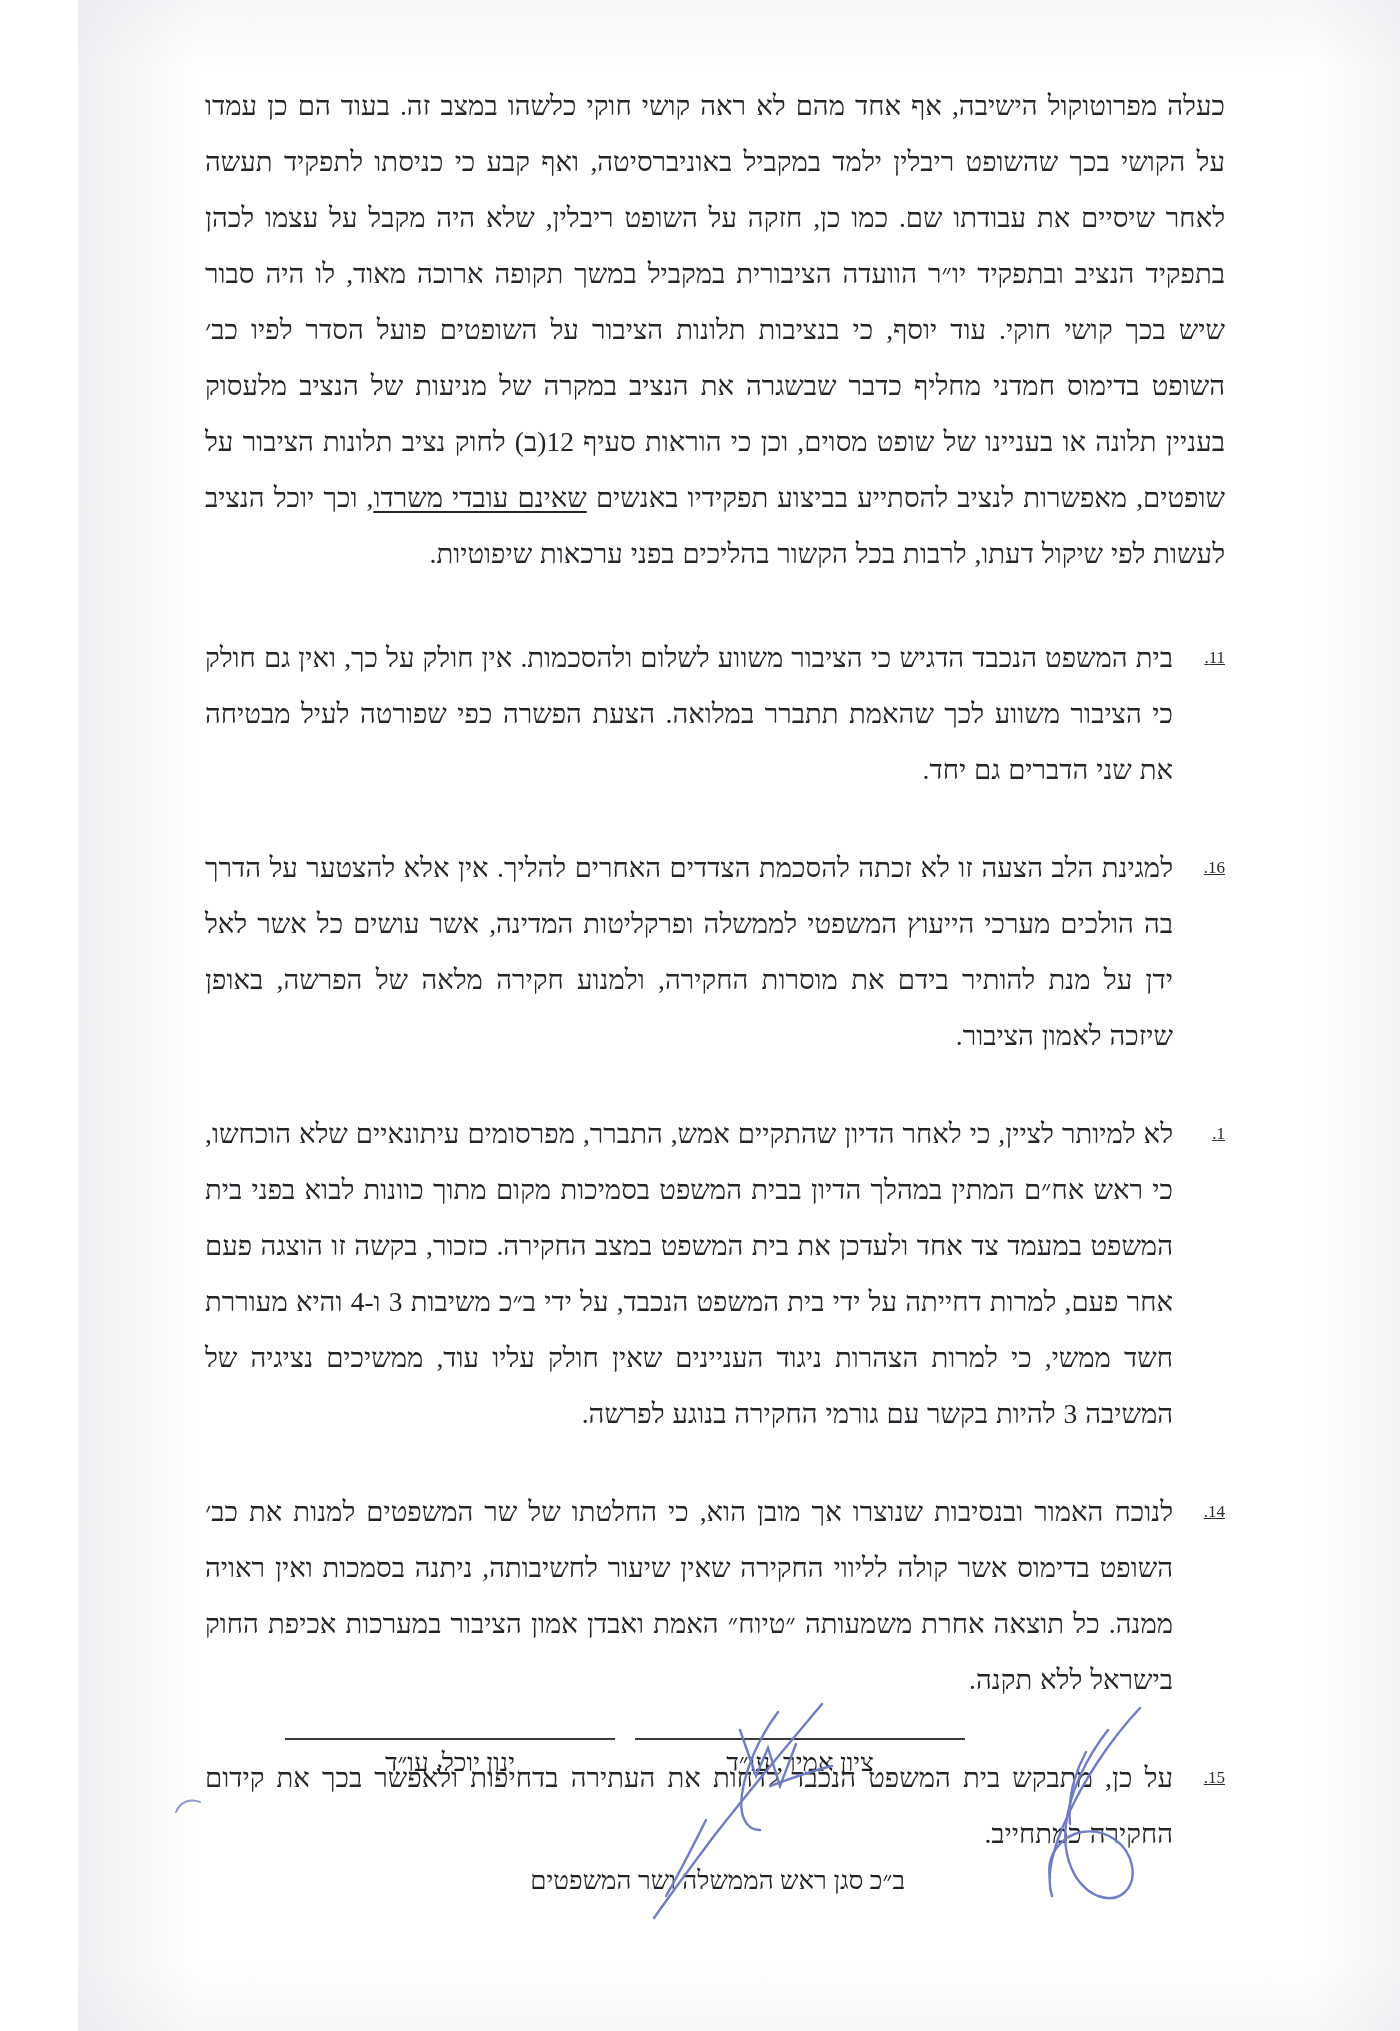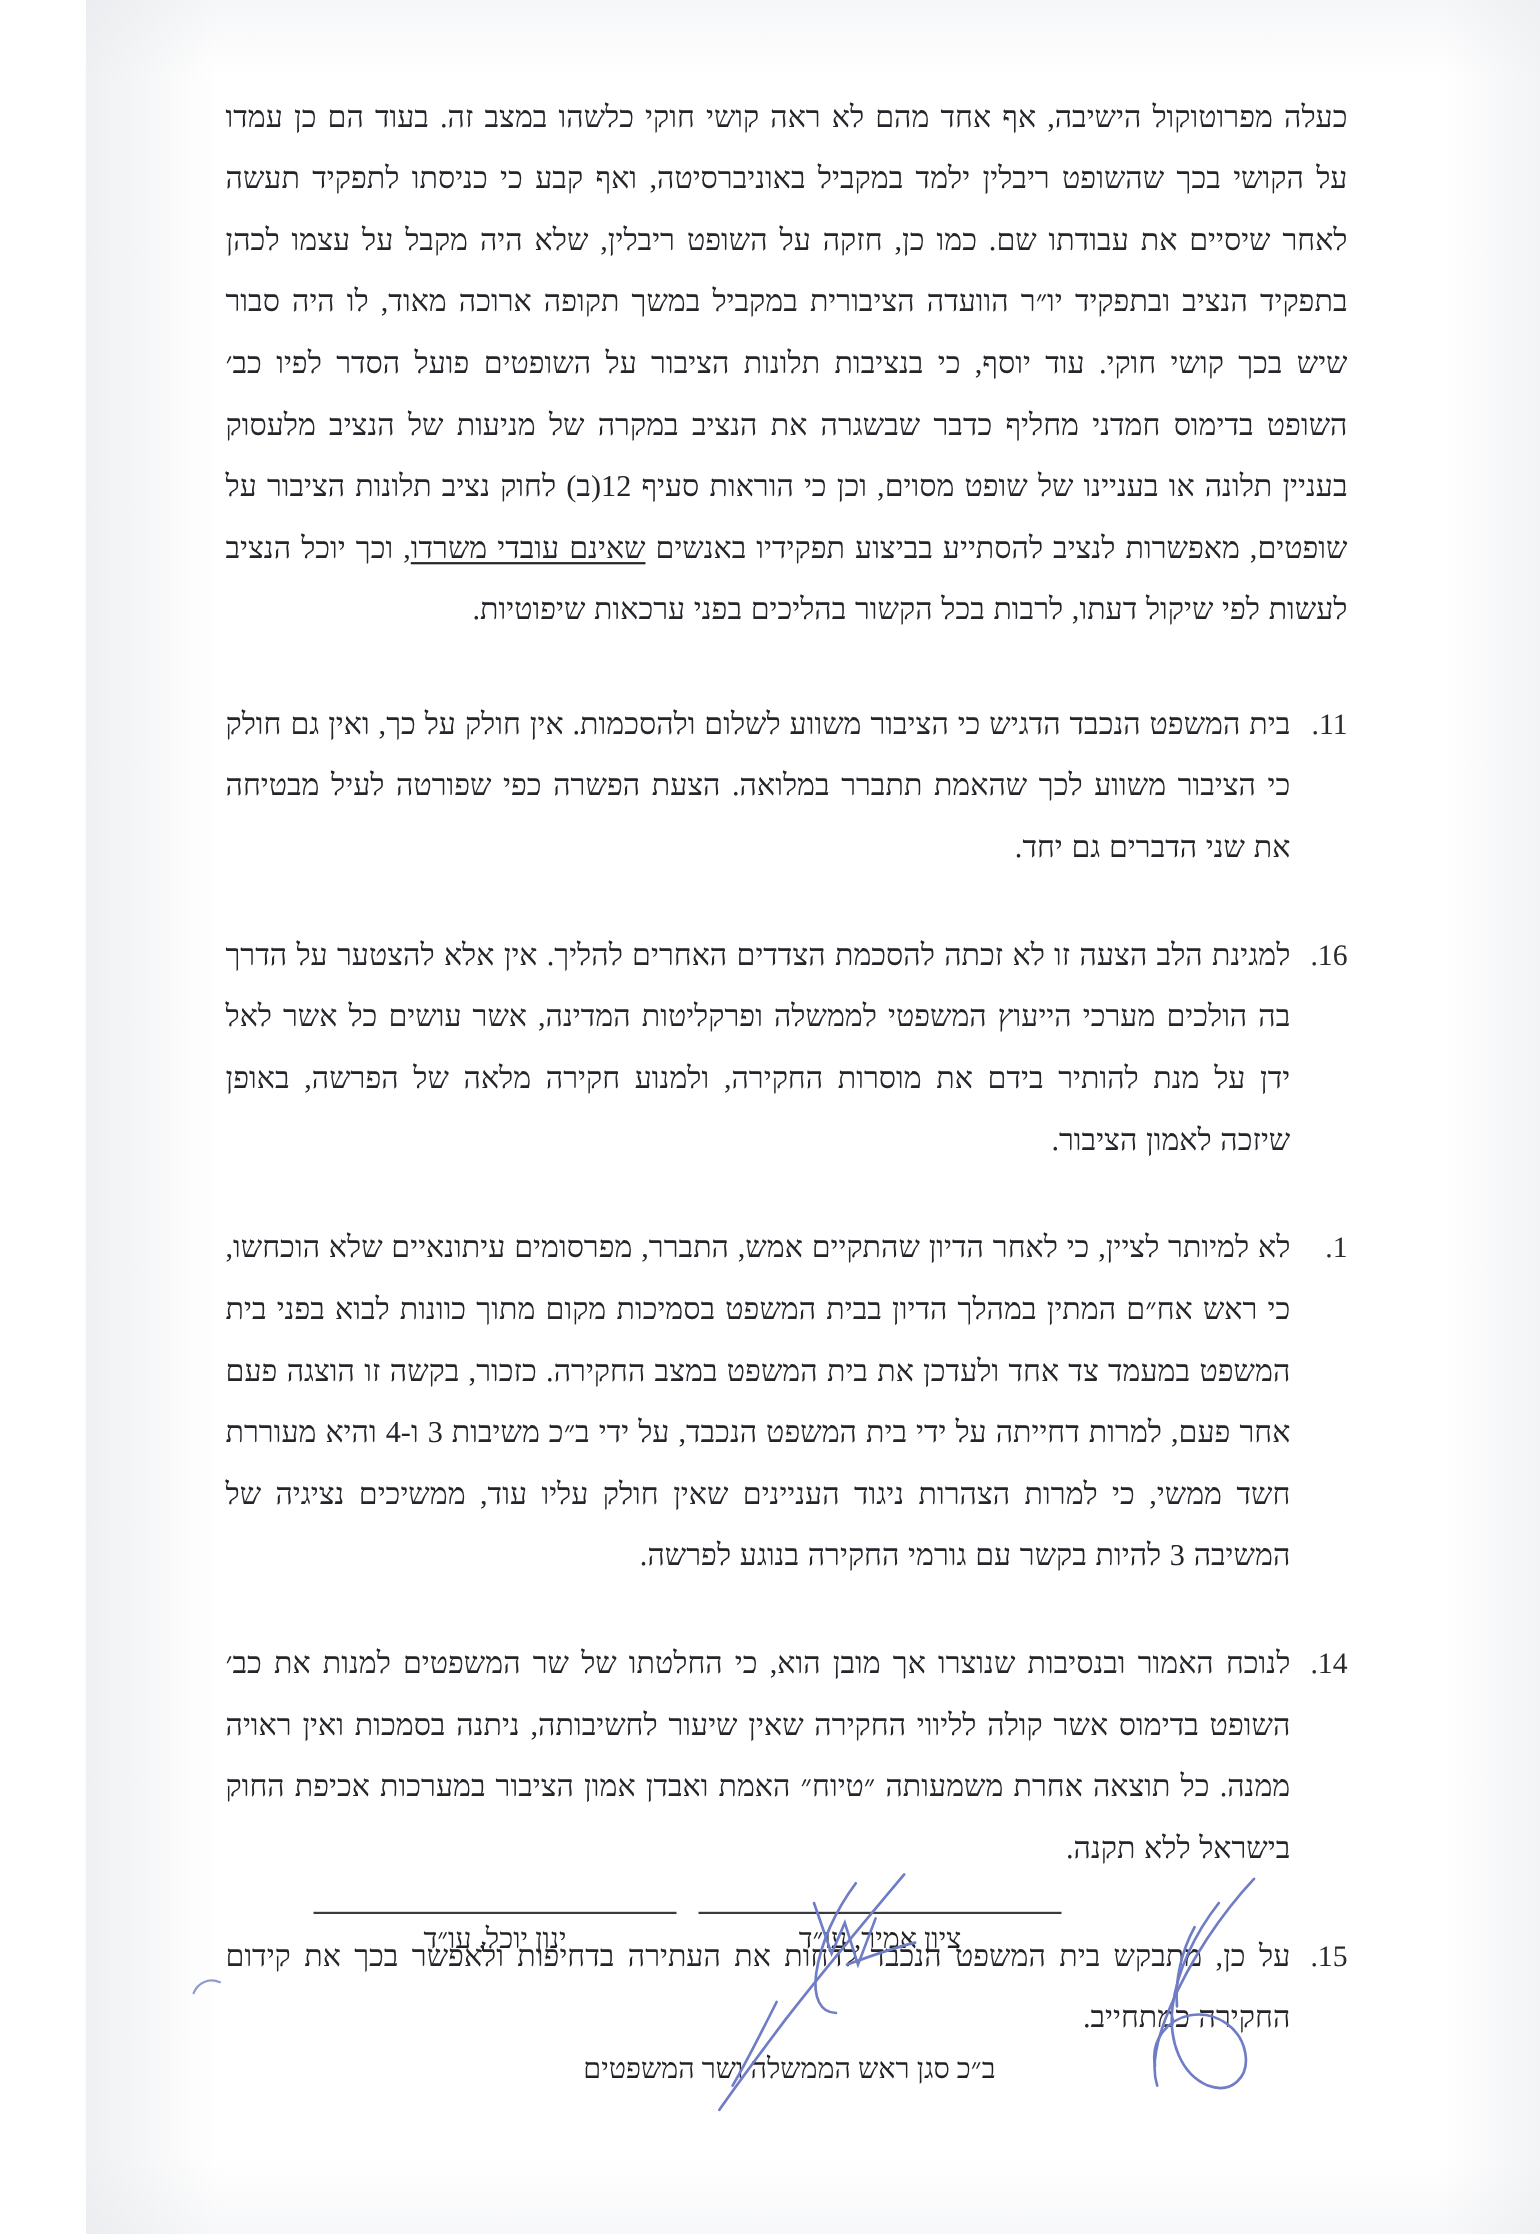--- a/index.html
+++ b/index.html
@@ -44,26 +44,27 @@
     display: flex;
     flex-direction: row;
     align-items: flex-start;
     margin-bottom: 42px;
   }
   .para-num {
     flex: 0 0 auto;
     width: 52px;
     text-align: center;
     font-family: "Liberation Serif", serif;
-    font-size: 27px;
+    font-size: 17px;
     color: #2b2b2f;
     line-height: 56px;
     letter-spacing: 0px;
     padding-left: 10px;
     box-sizing: border-box;
+    text-decoration: underline;
   }
   .para-body {
     flex: 1 1 auto;
     font-family: "Liberation Serif", serif;
     font-size: 27.5px;
     line-height: 56px;
     color: #24242a;
     text-align: justify;
     text-align-last: right;
     word-spacing: 1px;

